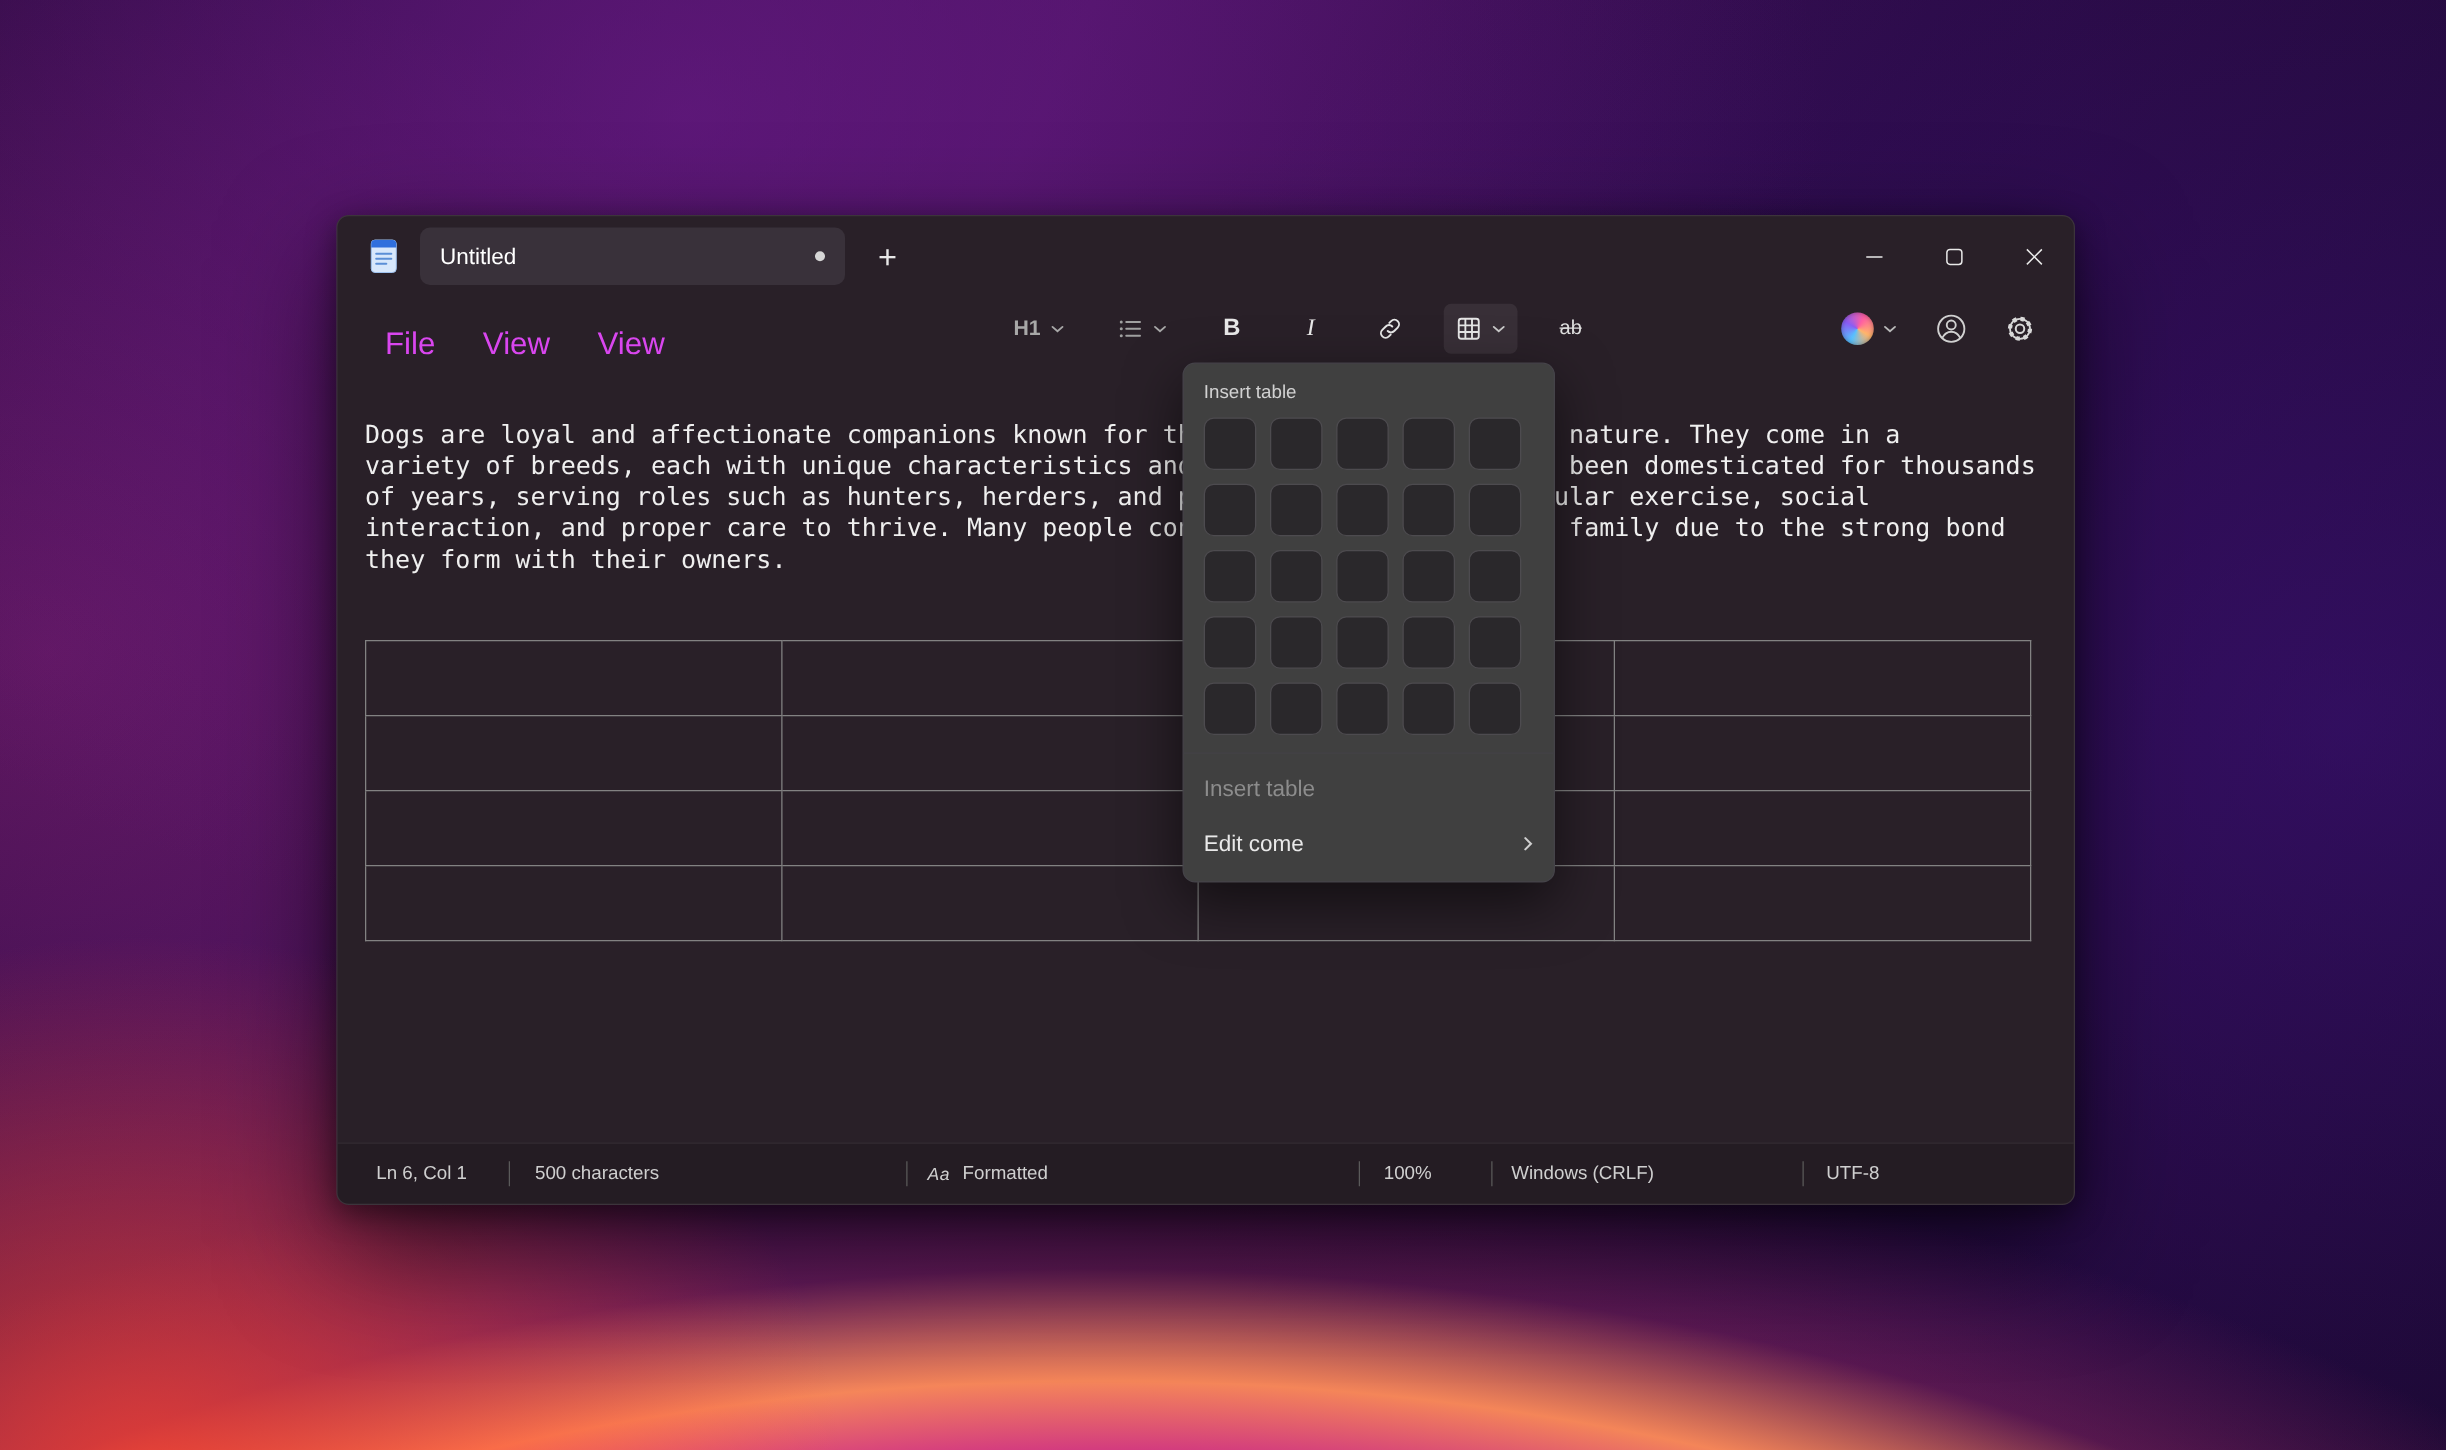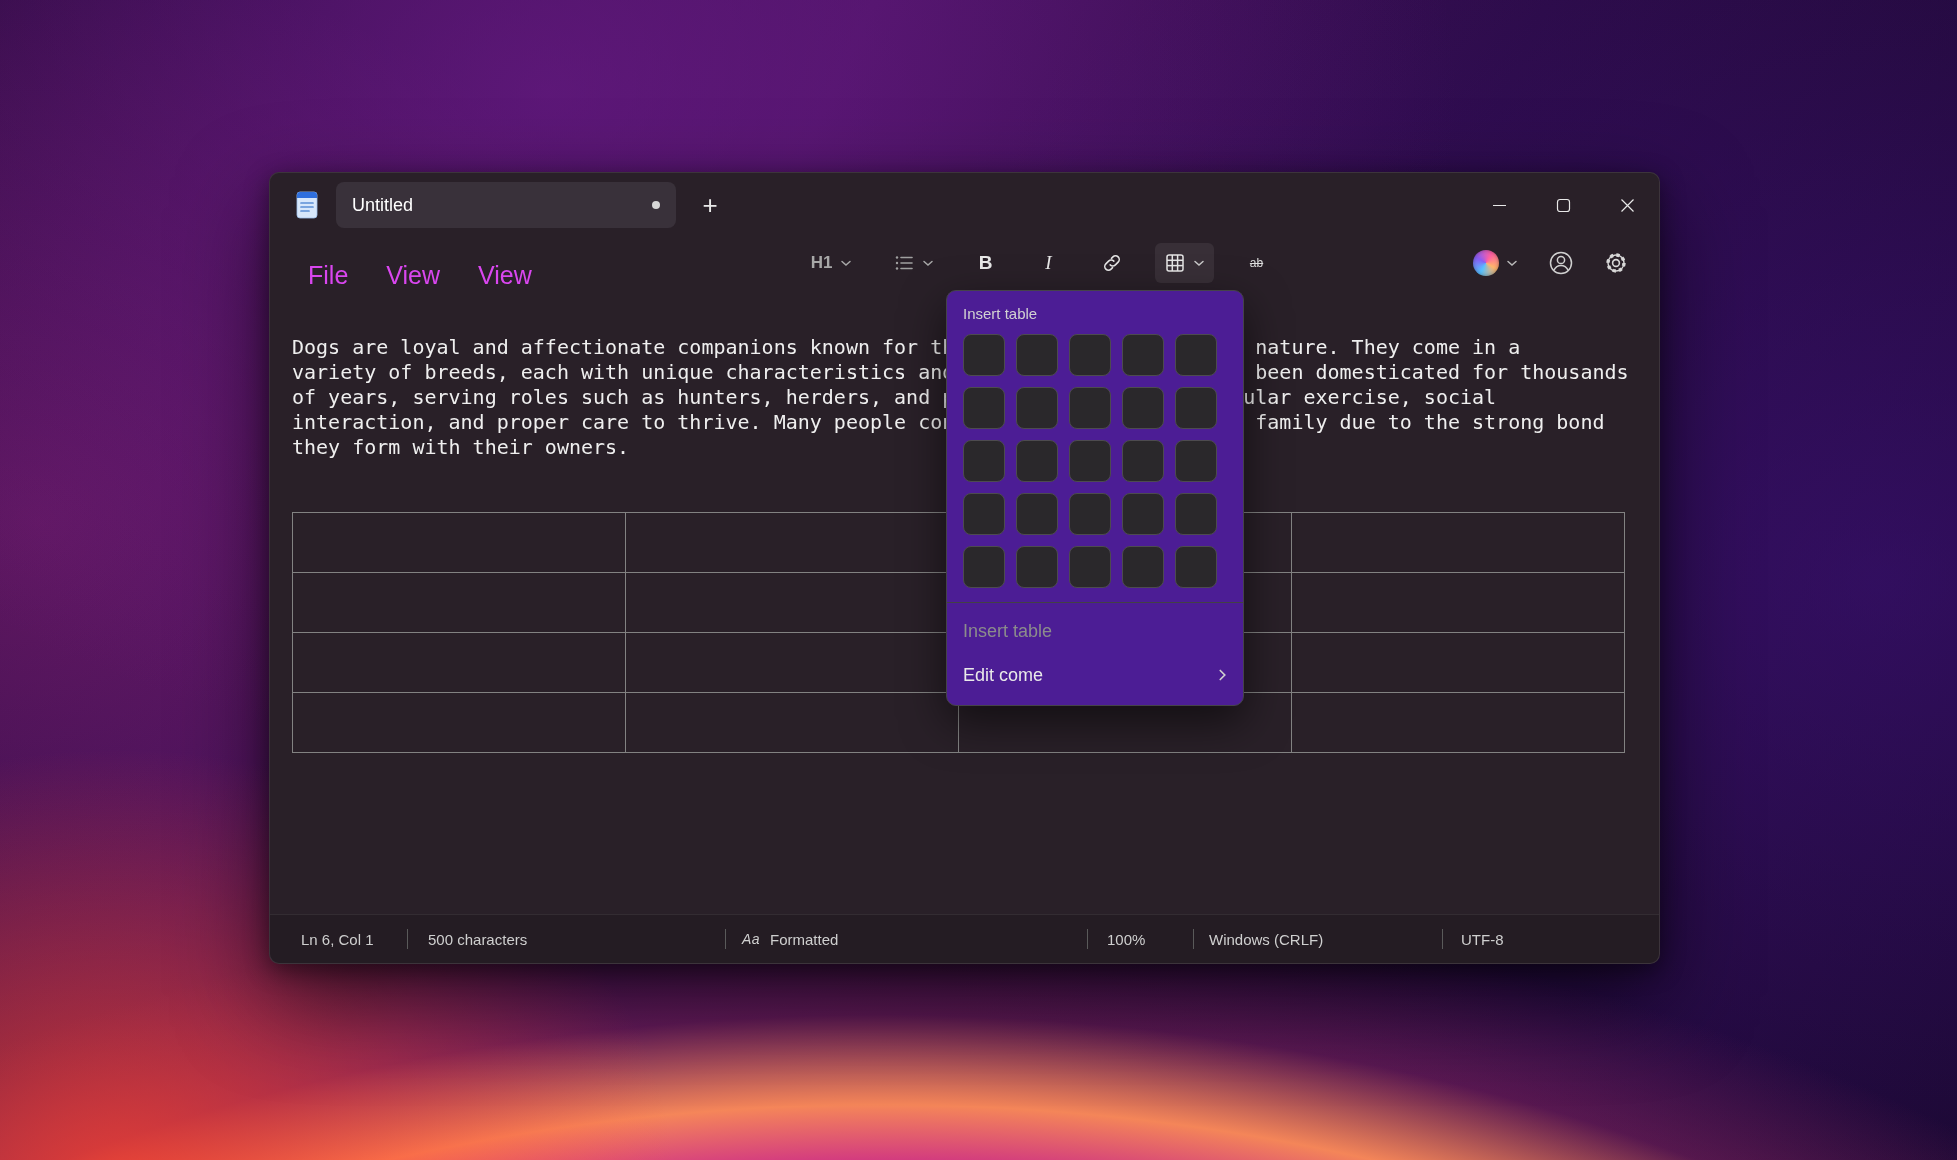--- a/index.html
+++ b/index.html
@@ -37,35 +37,35 @@
   .ctrl{width:64px;height:64px;display:flex;align-items:center;justify-content:center;}
   
   .toolbar{height:52px;display:flex;align-items:center;padding:0 22px;flex:0 0 auto;}
   .menu-btn{padding:7px 16px;font-size:25px;color:#d946ef;border-radius:6px;margin-right:6px;margin-top:24px;}
   .fmt-group{display:flex;align-items:center;margin-left:248px;gap:23px;}
   .tb-btn{height:40px;min-width:40px;padding:0 9px;display:flex;align-items:center;justify-content:center;gap:7px;border-radius:6px;color:#e8e8e8;box-sizing:border-box;}
   .tb-btn.dim{color:#9b9b9b;}
   .h1-label{font-size:17px;font-weight:600;color:#a8a8a8;}
   .bold-label{font-size:19px;font-weight:700;}
   .italic-label{font-size:19px;font-style:italic;font-family:"Liberation Serif", serif;}
-  .strike-label{font-size:12px;text-decoration:line-through;color:#dedede;}
+  .strike-label{font-size:16px;text-decoration:line-through;color:#dedede;}
   .tb-btn.active{background:rgba(255,255,255,0.07);}
   .right-group{margin-left:auto;display:flex;align-items:center;gap:12px;}
   .copilot{width:26px;height:26px;border-radius:50%;
     background:conic-gradient(from 210deg,#57c1ff,#8a5cf5,#ff5fa2,#ffb56b,#57c1ff);
     box-shadow:inset 0 0 4px rgba(0,0,0,0.35);}
   
   .editor{position:relative;flex:1 1 auto;padding:46px 22px 0;box-sizing:border-box;
     font-family:"DejaVu Sans Mono", monospace;font-size:20px;line-height:25px;color:#efefef;}
   .line{white-space:pre;height:25px;}
   .doc-table{border-collapse:collapse;margin-top:52px;}
   .doc-table td{border:1px solid #828282;height:59px;width:332px;padding:0;}
   
   .flyout{position:absolute;left:676px;top:117px;width:298px;box-sizing:border-box;
-    background:#4c1d95;border:1px solid #454349;border-radius:10px;
+    background:#404040;border:1px solid #454349;border-radius:10px;
     box-shadow:0 16px 44px rgba(0,0,0,0.55);padding:14px 0 8px;z-index:5;
     font-family:"Liberation Sans", sans-serif;}
   .flyout-header{padding:0 16px;font-size:15px;color:#d2d2d2;margin-bottom:12px;}
   .size-grid{display:grid;grid-template-columns:repeat(5,42px);gap:11px;padding:0 16px;}
   .size-cell{width:42px;height:42px;border:1px solid #4d4b4f;border-radius:8px;background:#2a282b;box-sizing:border-box;}
   .flyout-divider{height:1px;background:#434146;margin:14px 0 6px;}
   .flyout-item{height:44px;display:flex;align-items:center;padding:0 16px;font-size:18px;color:#e9e9e9;}
   .flyout-item.disabled{color:#8c8c8c;}
   .submenu-arrow{margin-left:auto;display:flex;align-items:center;}
   

